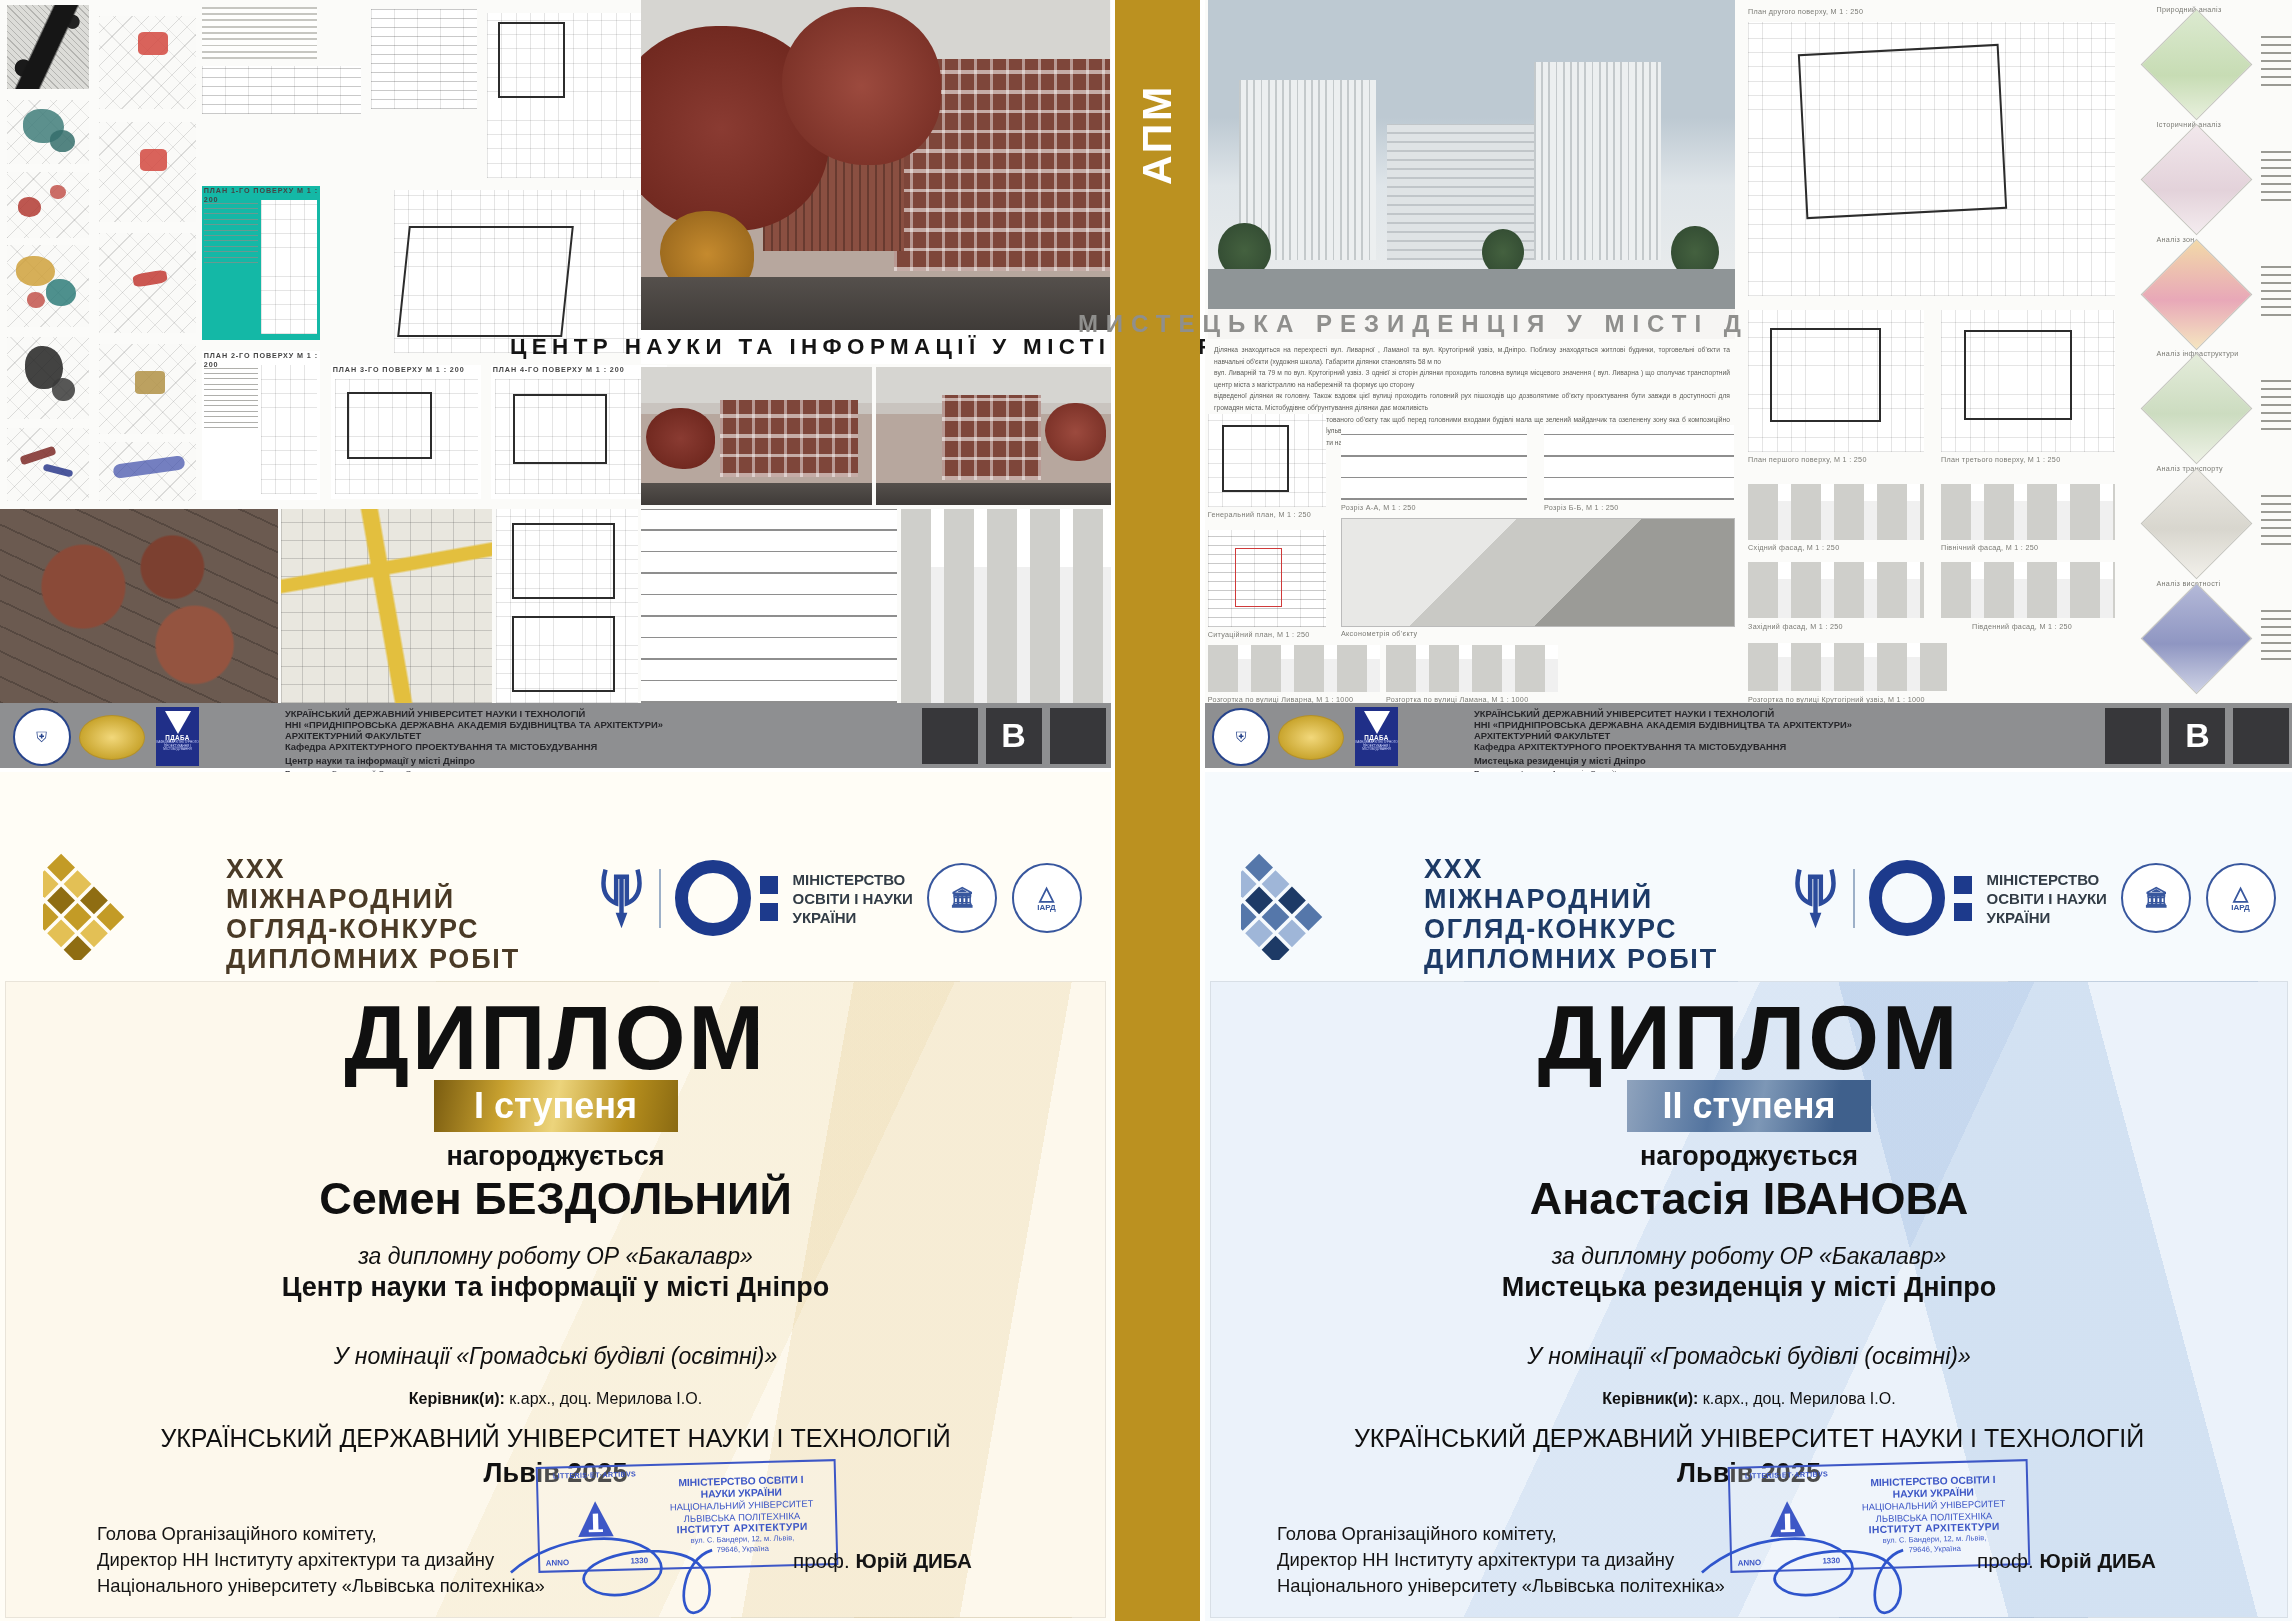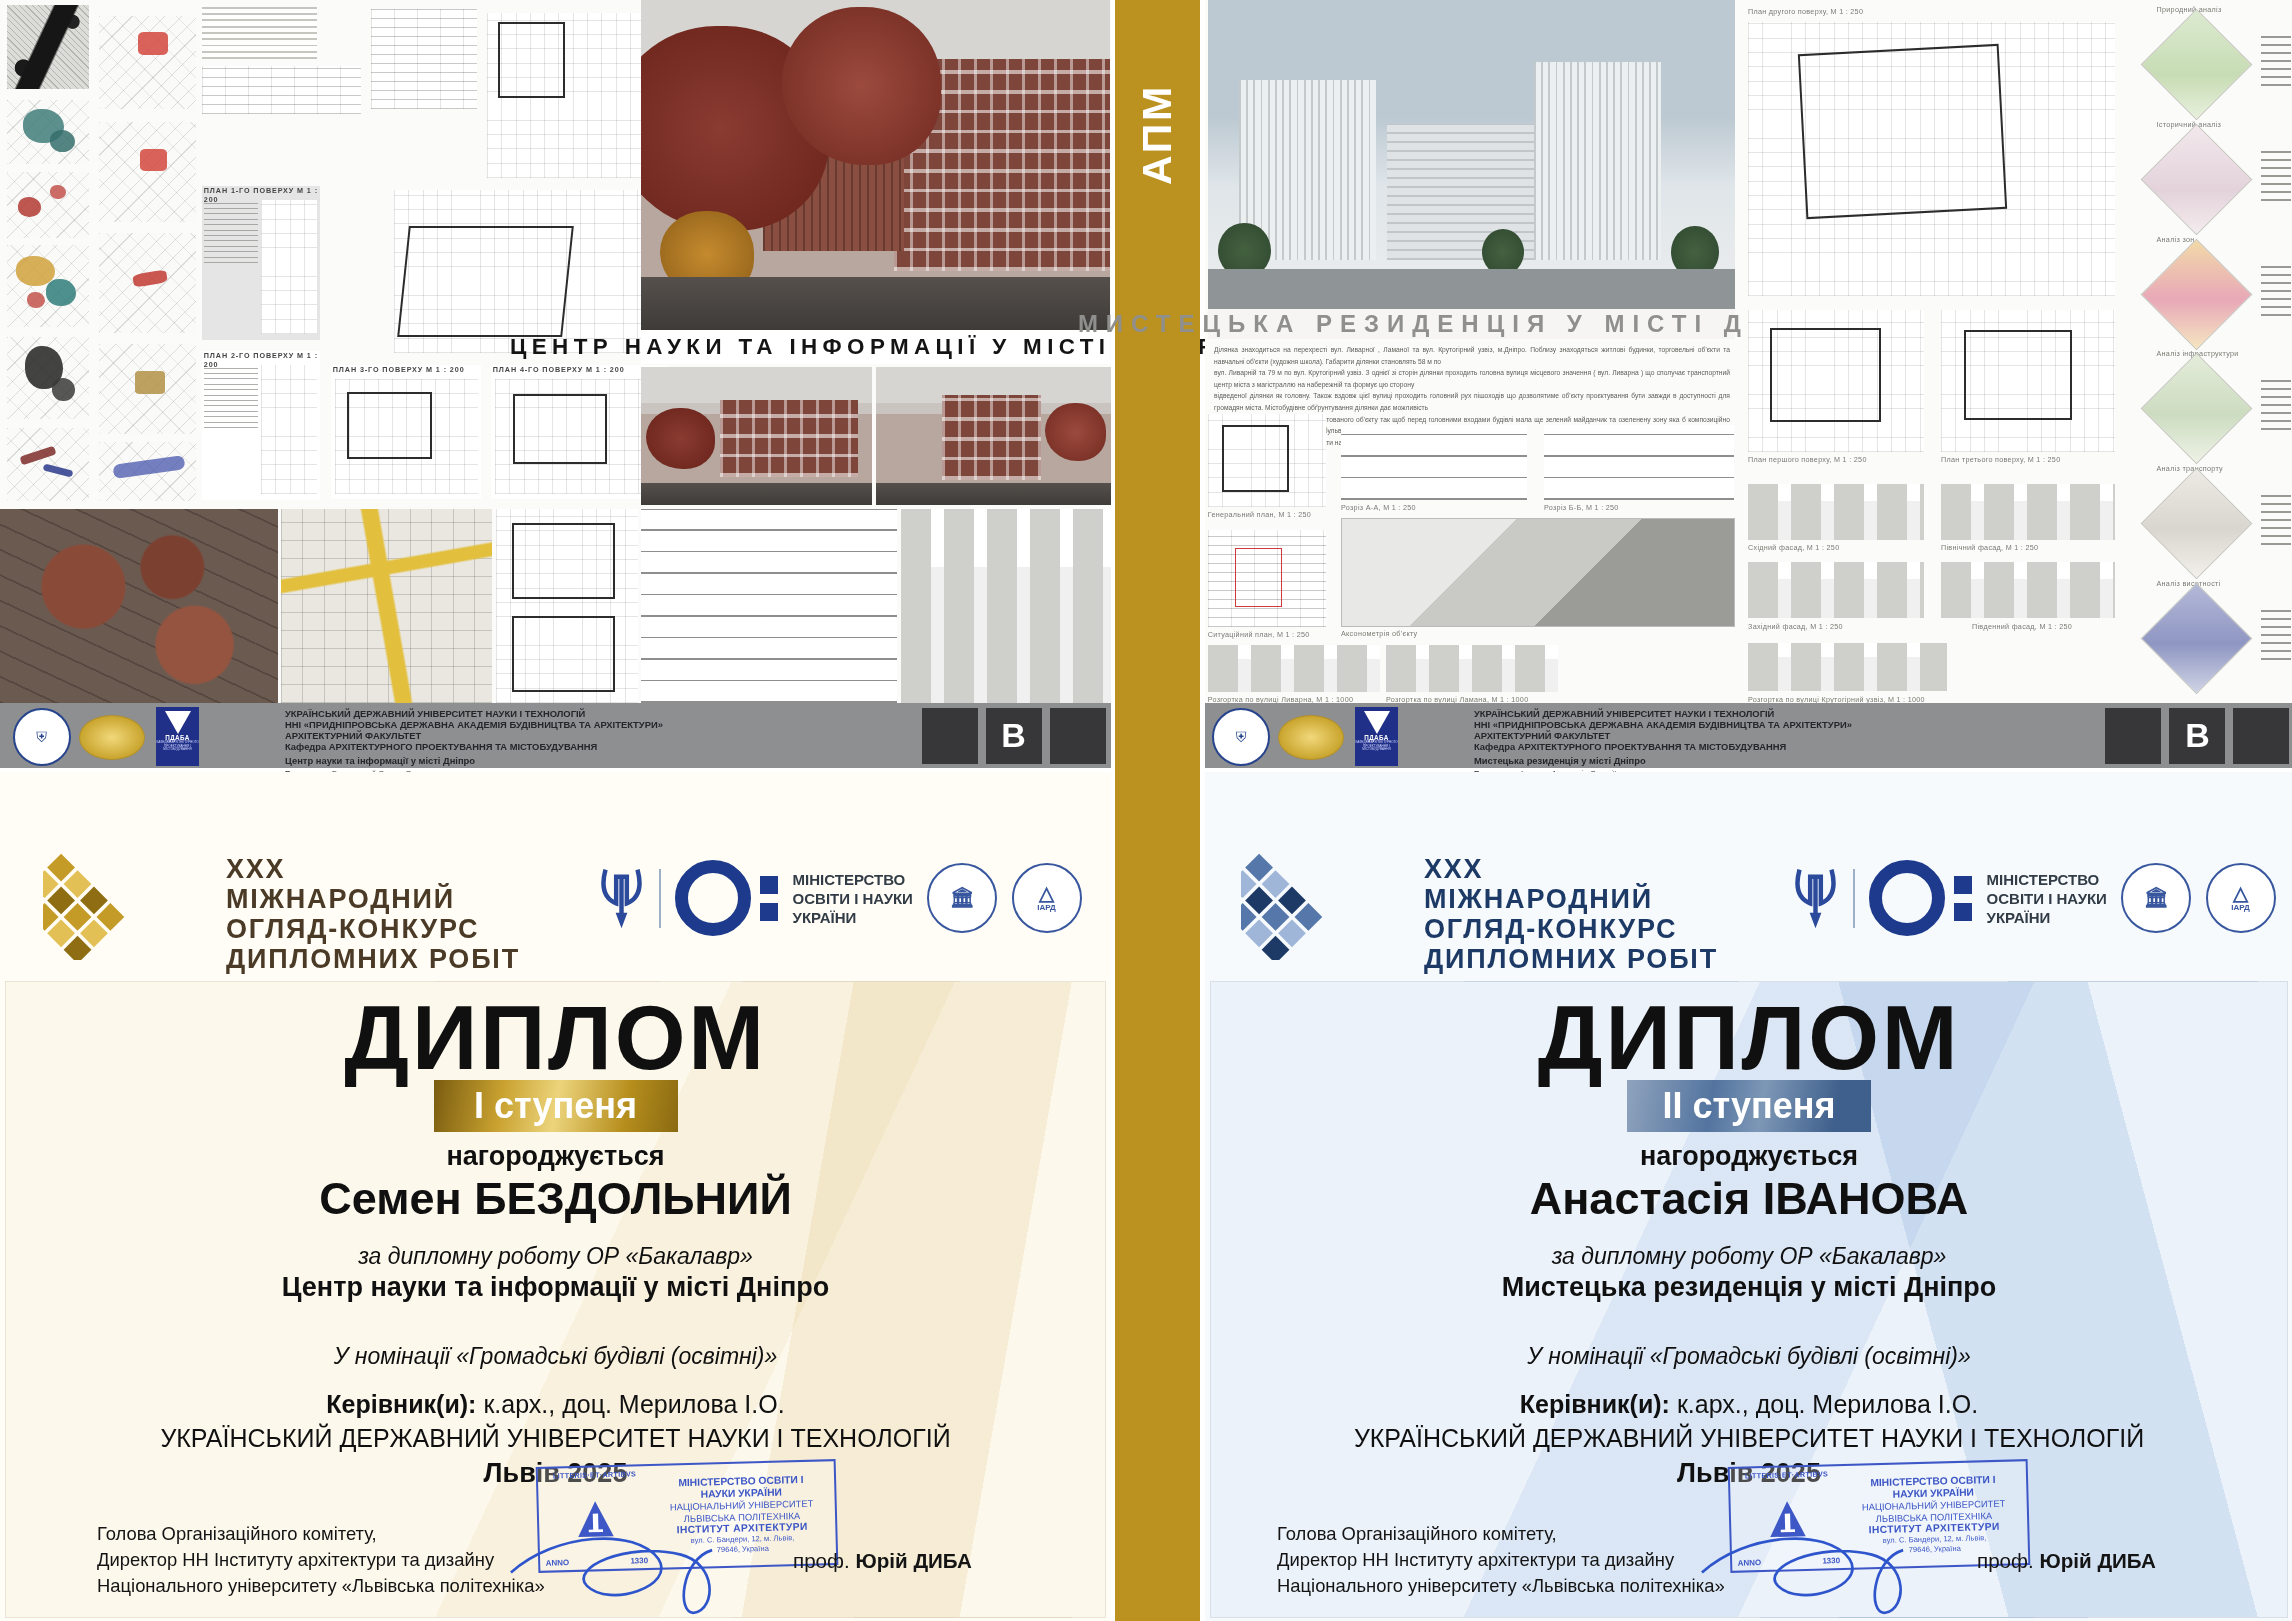--- a/index.html
+++ b/index.html
@@ -125,21 +125,21 @@
   .cline{position:absolute;left:0;right:0;text-align:center;color:#101010;}
   .t-diplom{font-size:91px;font-weight:800;letter-spacing:2.7px;line-height:1;}
   .badge{position:absolute;left:50%;transform:translateX(-50%);width:244px;height:52px;
          display:flex;align-items:center;justify-content:center;color:#fff;font-weight:800;font-size:36px;}
   .badge-gold{background:linear-gradient(100deg,#7a5c10,#c9a230 28%,#ecd47c 50%,#b68e1d 78%,#8a6a12);}
   .badge-blue{background:linear-gradient(100deg,#8fa3bd,#53749f 35%,#7d97b6 55%,#3f608c 85%);}
   .t-award{font-size:27px;font-weight:800;}
   .t-name{font-size:45px;font-weight:800;}
   .t-ital{font-size:23px;font-style:italic;}
   .t-proj{font-size:27px;font-weight:800;}
-  .t-adv{font-size:25px;text-align:center;}
+  .t-adv{font-size:16px;text-align:center;}
   .t-adv .b{font-weight:800;}
   .t-univ{font-size:25px;}
   .t-city{font-size:27px;font-weight:800;}
   .footer-lines{position:absolute;font-size:18.4px;line-height:26px;color:#141414;}
   .signer{position:absolute;font-size:20.6px;color:#141414;}
   .signer .b{font-weight:800;}
 
   .dip-header-title{position:absolute;width:296px;}
   .dip-header-title .big{font-size:27px;line-height:30px;font-weight:800;letter-spacing:1.8px;}
   .dip-header-title .sub{margin-top:5.4px;font-size:10.7px;line-height:13.4px;font-weight:bold;letter-spacing:0.4px;}
@@ -222,21 +222,21 @@
     <div class="panel microtext" style="left:202px;top:7.2px;width:115px;height:52px;"></div>
     <div class="panel lineart" style="left:202px;top:66px;width:159px;height:48px;"></div>
     <div class="panel lineart" style="left:371px;top:9px;width:106px;height:100px;"></div>
     <div class="panel plan-card" style="left:487px;top:12.5px;width:179px;height:165px;">
       <div class="plan-wall" style="left:10.7px;top:9px;width:63px;height:72px;"></div>
     </div>
     <div class="panel plan-card" style="left:394px;top:190px;width:272px;height:163px;">
       <div class="plan-wall" style="left:9px;top:36px;width:161px;height:107px;transform:skewX(-6deg);"></div>
     </div>
 
-    <div class="panel" style="left:202px;top:186px;width:118px;height:154px;background:#e5e5e5;">
+    <div class="panel" style="left:202px;top:186px;width:118px;height:154px;background:#14b8a6;">
       <div class="plan-cap" style="left:1.8px;top:0;">ПЛАН 1-ГО ПОВЕРХУ М 1 : 200</div>
       <div class="mini-table" style="left:1.8px;top:14.3px;width:54px;height:63px;"></div>
       <div class="panel plan-card" style="left:59px;top:14.3px;width:56px;height:134px;"></div>
     </div>
     <div class="panel" style="left:202px;top:351px;width:118px;height:149px;background:#fff;">
       <div class="plan-cap" style="left:1.8px;top:0;">ПЛАН 2-ГО ПОВЕРХУ М 1 : 200</div>
       <div class="mini-table" style="left:1.8px;top:14.3px;width:54px;height:63px;"></div>
       <div class="panel plan-card" style="left:59px;top:14.3px;width:56px;height:129px;"></div>
     </div>
     <div class="panel" style="left:331px;top:365px;width:150px;height:134px;background:#fff;">

